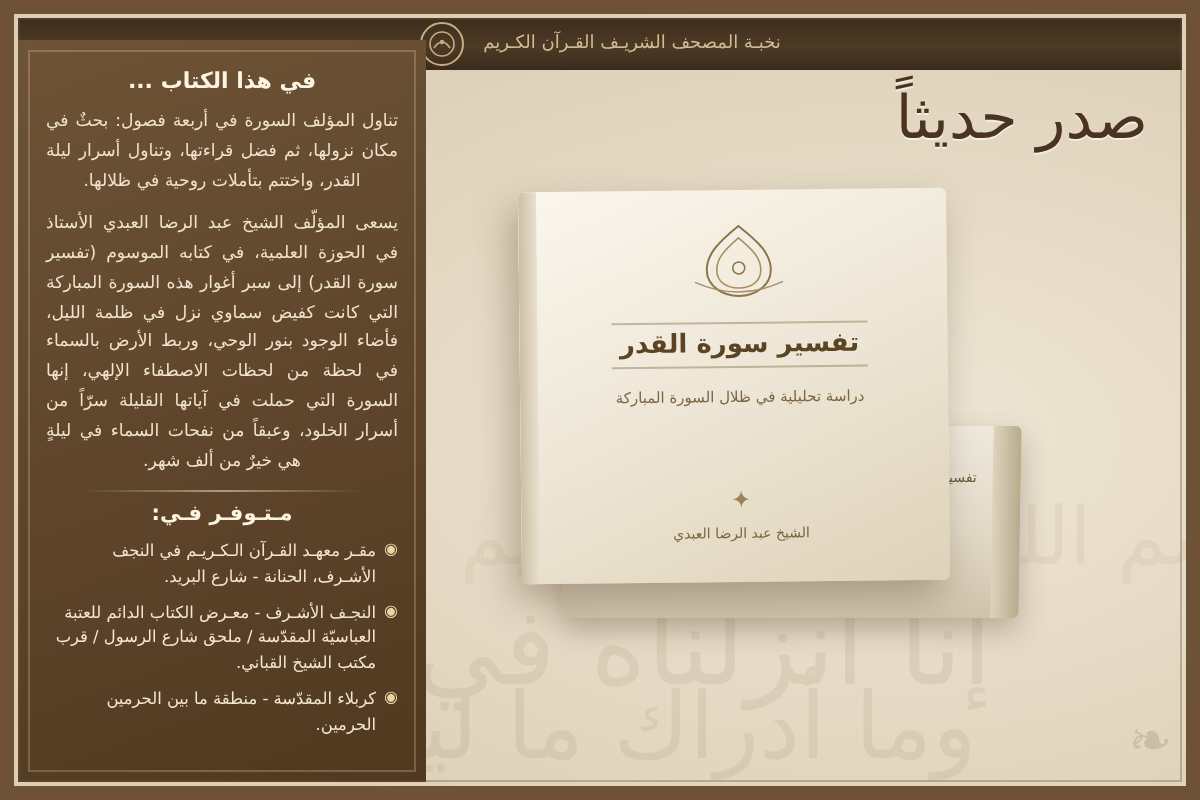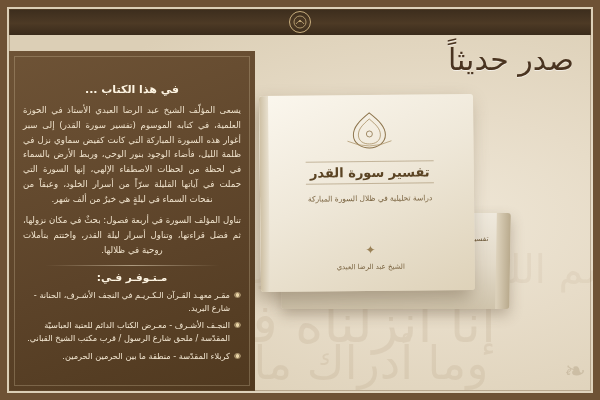--- a/index.html
+++ b/index.html
@@ -80,27 +80,27 @@
     border-radius: 50%;
     border: 1px solid #c8ae7e;
     display: flex; align-items: center; justify-content: center;
     color: #d8c49a;
     font-size: 8px;
   }
 
   
   .left-col {
     position: absolute;
-    top: 51px;
+    top: 20px;
     left: 9px;
     bottom: 9px;
-    width: 246px;
+    width: 204px;
     background: linear-gradient(160deg, #6e5336 0%, #5c4329 60%, #50391f 100%);
     box-sizing: border-box;
-    padding: 28px 14px 8px 14px;
+    padding: 10px 14px 8px 14px;
     color: #f3e7d2;
     text-align: center;
   }
   .left-col::after {
     content: "";
     position: absolute;
     inset: 5px;
     border: 1px solid rgba(236,219,185,0.25);
     pointer-events: none;
   }
@@ -278,20 +278,21 @@
 
 <div class="poster">
 
   <div class="watermark">
     <div class="wm-line wm1">إنا أنزلناه في ليلة القدر</div>
     <div class="wm-line wm2">وما أدراك ما ليلة القدر</div>
     <div class="wm-line wm3">بسم الله الرحمن الرحيم</div>
   </div>
 
   <div class="header-band">
+    <div class="hb-text">نخبـة المصحف الشريـف القـرآن الكـريم</div>
     <div class="hb-logo">
       <svg width="14" height="14" viewBox="0 0 14 14" aria-hidden="true">
         <circle cx="7" cy="7" r="6" fill="none" stroke="#c8ae7e" stroke-width="0.8"></circle>
         <path d="M3 9 Q7 3 11 9" fill="none" stroke="#c8ae7e" stroke-width="0.8"></path>
         <circle cx="7" cy="6" r="1.1" fill="#c8ae7e"></circle>
       </svg>
     </div>
   </div>
 
   <div class="headline">صدر حديثاً</div>
@@ -315,22 +316,22 @@
         <div class="cover-title">تفسير سورة القدر</div>
         <div class="cover-sub">دراسة تحليلية في ظلال السورة المباركة</div>
         <div class="cover-mark">✦</div>
         <div class="cover-author">الشيخ عبد الرضا العبدي</div>
       </div>
     </div>
   </div>
 
   <div class="left-col">
     <div class="sec-title">في هذا الكتاب ...</div>
+    <p class="body-text">تناول المؤلف السورة في أربعة فصول: بحثٌ في مكان نزولها، ثم فضل قراءتها، وتناول أسرار ليلة القدر، واختتم بتأملات روحية في ظلالها.</p>
     <p class="body-text">يسعى المؤلّف الشيخ عبد الرضا العبدي الأستاذ في الحوزة العلمية، في كتابه الموسوم (تفسير سورة القدر) إلى سبر أغوار هذه السورة المباركة التي كانت كفيض سماوي نزل في ظلمة الليل، فأضاء الوجود بنور الوحي، وربط الأرض بالسماء في لحظة من لحظات الاصطفاء الإلهي، إنها السورة التي حملت في آياتها القليلة سرّاً من أسرار الخلود، وعبقاً من نفحات السماء في ليلةٍ هي خيرٌ من ألف شهر.</p>
-    <p class="body-text">تناول المؤلف السورة في أربعة فصول: بحثٌ في مكان نزولها، ثم فضل قراءتها، وتناول أسرار ليلة القدر، واختتم بتأملات روحية في ظلالها.</p>
 
     <div class="divider"></div>
 
     <div class="avail-title">مـتـوفـر فـي:</div>
     <ul class="avail-list">
       <li>
         <span class="pin">◉</span>
         <span class="txt">مقـر معهـد القـرآن الـكـريـم في النجف الأشـرف، الحنانة - شارع البريد.</span>
       </li>
       <li>

